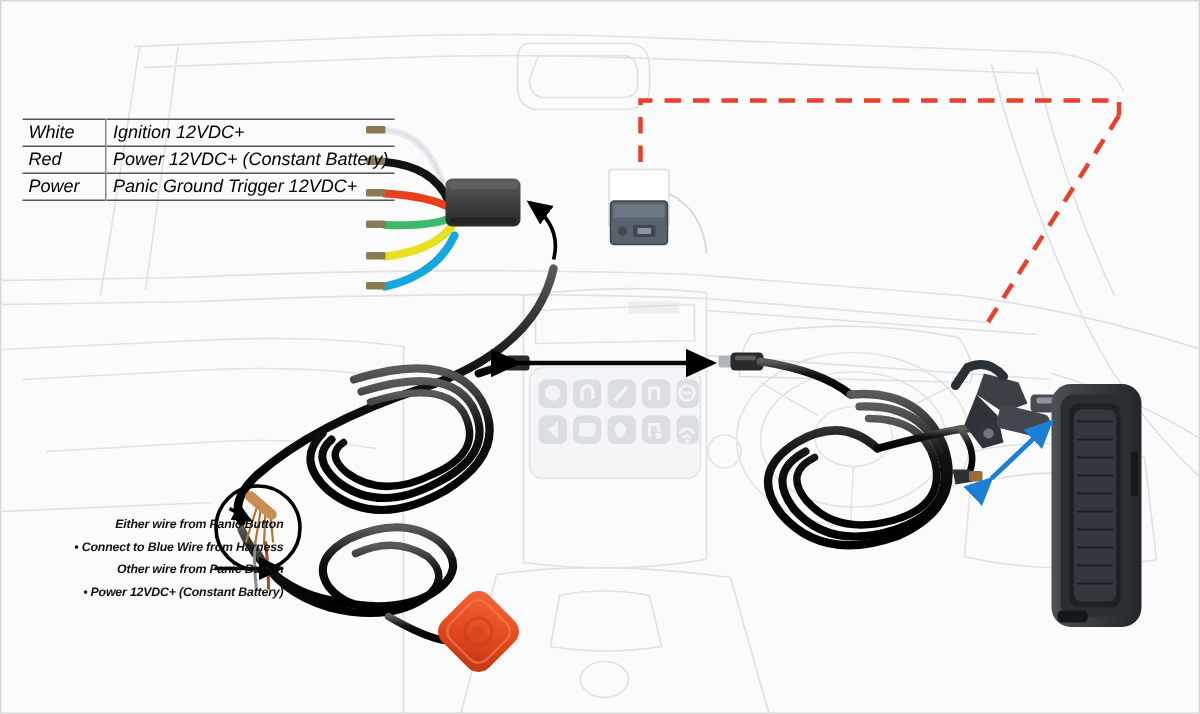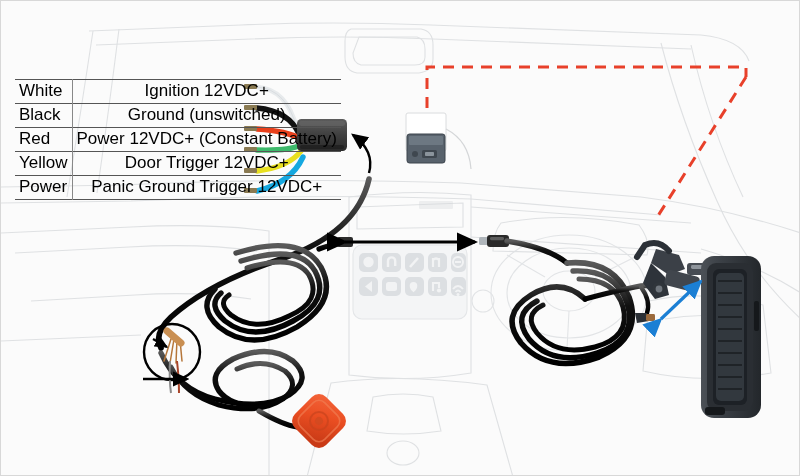--- a/index.html
+++ b/index.html
@@ -17,29 +17,30 @@
     overflow: hidden;
   }
   #art { position: absolute; inset: 0; width: 800px; height: 476px; }
 
   
   #legend {
     position: absolute;
     left: 14px; top: 78px;
     width: 248px;
     border-collapse: collapse;
-    font-size: 17px;
+    font-size: 12px;
+    font-style: italic;
     color: #000;
     z-index: 40;
   }
   #legend td { padding: 1px 4px 2px 4px; white-space: nowrap; }
   #legend tr { border-bottom: 1px solid #555; }
   #legend tr:first-child { border-top: 1px solid #555; }
   .lg-color { width: 52px; text-align: left; border-right: 1px solid #888; }
-  .lg-func  { text-align: center; }
+  .lg-func  { text-align: left; }
 
   
   #callout {
     position: absolute;
     left: 12px; top: 342px;
     width: 176px;
     z-index: 40;
     text-align: right;
     font-size: 8.2px;
     font-weight: bold;
@@ -328,32 +329,30 @@
 
   </svg>
 
   <table id="legend">
     <tbody>
       <tr>
         <td class="lg-color">White</td>
         <td class="lg-func">Ignition 12VDC+</td>
       </tr>
       <tr>
-        <td class="lg-color">Black</td>
-        <td class="lg-func">Ground (unswitched)</td>
-      </tr>
-      <tr>
         <td class="lg-color">Red</td>
         <td class="lg-func">Power 12VDC+ (Constant Battery)</td>
-      </tr>
-      <tr>
-        <td class="lg-color">Yellow</td>
-        <td class="lg-func">Door Trigger 12VDC+</td>
       </tr>
       <tr>
         <td class="lg-color">Power</td>
         <td class="lg-func">Panic Ground Trigger 12VDC+</td>
       </tr>
     </tbody>
   </table>
 
+  <div id="callout">
+    <div>Either wire from Panic Button</div>
+    <div>• Connect to Blue Wire from Harness</div>
+    <div>Other wire from Panic Button</div>
+    <div>• Power 12VDC+ (Constant Battery)</div>
+  </div>
 
 </div>
 
 </body></html>

